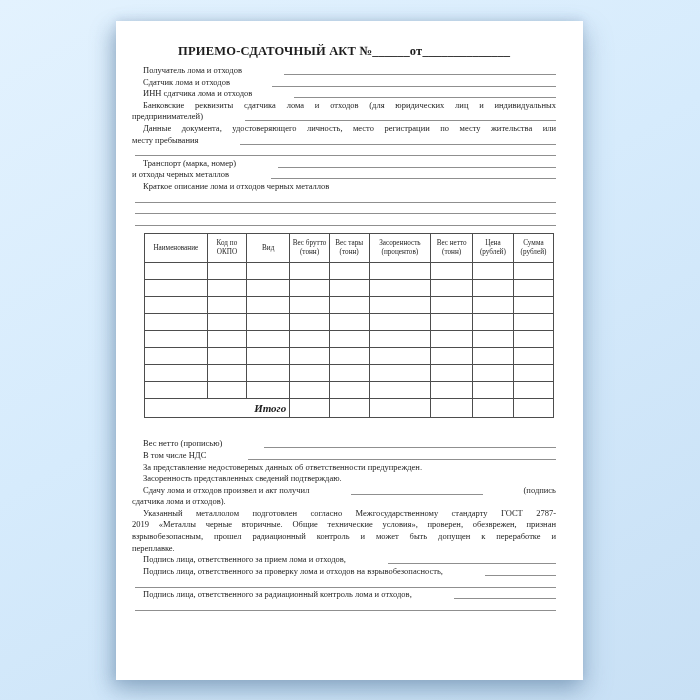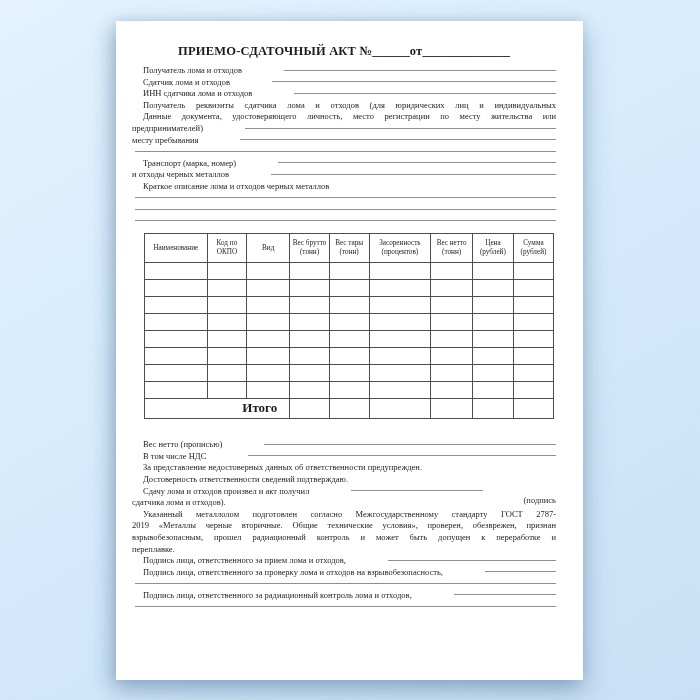--- a/index.html
+++ b/index.html
@@ -31,21 +31,21 @@
     font-weight:bold;
     font-size:12.5px;
     line-height:15px;
     letter-spacing:.2px;
     margin-bottom:6px;
     white-space:nowrap;
   }
   .title .blank{color:#222;letter-spacing:0;}
   .line{
     display:flex;
-    align-items:center;
+    align-items:flex-end;
     height:11.6px;
     font-size:8.5px;
     line-height:11.6px;
     gap:39px;
   }
   .line .lbl{white-space:nowrap;}
   .line.ind{padding-left:11px;}
   .line .fill{
     flex:1;
     border-bottom:1px solid var(--blank-line);
@@ -74,22 +74,23 @@
     vertical-align:middle;
     padding:1px 2px;
     overflow:hidden;
   }
   thead th{height:29px;}
   tbody td{height:17px;}
   tfoot td{height:19px;}
   td.itogo{
     text-align:right;
     font-weight:bold;
-    font-size:13px;
-    padding-right:12px;
+    font-size:11px;
+    padding-right:3px;
+    font-style:italic;
   }
 </style>
 </head>
 <body>
 
 <div class="paper">
 
   <div class="title"><span>ПРИЕМО-СДАТОЧНЫЙ АКТ №</span><span class="blank">______</span><span>от</span><span class="blank">______________</span></div>
 
   <div id="top-lines">
@@ -98,26 +99,26 @@
         <span class="fill"></span>
       </div>
       <div class="line ind">
         <span class="lbl">Сдатчик лома и отходов</span>
         <span class="fill"></span>
       </div>
       <div class="line ind">
         <span class="lbl">ИНН сдатчика лома и отходов</span>
         <span class="fill"></span>
       </div>
-      <div class="line just ind"><span class="lbl">Получатель реквизиты сдатчика лома и отходов (для юридических лиц и индивидуальных</span></div>
+      <div class="line just ind"><span class="lbl">Банковские реквизиты сдатчика лома и отходов (для юридических лиц и индивидуальных</span></div>
+      <div class="line">
+        <span class="lbl">предпринимателей)</span>
+        <span class="fill"></span>
+      </div>
       <div class="line just ind"><span class="lbl">Данные документа, удостоверяющего личность, место регистрации по месту жительства или</span></div>
-      <div class="line">
-        <span class="lbl">предпринимателей)</span>
-        <span class="fill"></span>
-      </div>
       <div class="line">
         <span class="lbl">месту пребывания</span>
         <span class="fill"></span>
       </div>
       <div class="line">
         <span class="fill"></span>
       </div>
       <div class="line ind">
         <span class="lbl">Транспорт (марка, номер)</span>
         <span class="fill"></span>
@@ -274,21 +275,21 @@
         <span class="fill"></span>
       </div>
       <div class="line ind">
         <span class="lbl">В том числе НДС</span>
         <span class="fill"></span>
       </div>
       <div class="line ind">
         <span class="lbl">За представление недостоверных данных об ответственности предупрежден.</span>
       </div>
       <div class="line ind">
-        <span class="lbl">Достоверность ответственности сведений подтверждаю.</span>
+        <span class="lbl">Засоренность представленных сведений подтверждаю.</span>
       </div>
       <div class="line ind">
         <span class="lbl">Сдачу лома и отходов произвел и акт получил</span>
         <span class="fill"></span>
         <span class="sfx">(подпись</span>
       </div>
       <div class="line">
         <span class="lbl">сдатчика лома и отходов).</span>
       </div>
       <div class="line just ind"><span class="lbl">Указанный металлолом подготовлен согласно Межгосударственному стандарту ГОСТ 2787-</span></div>

